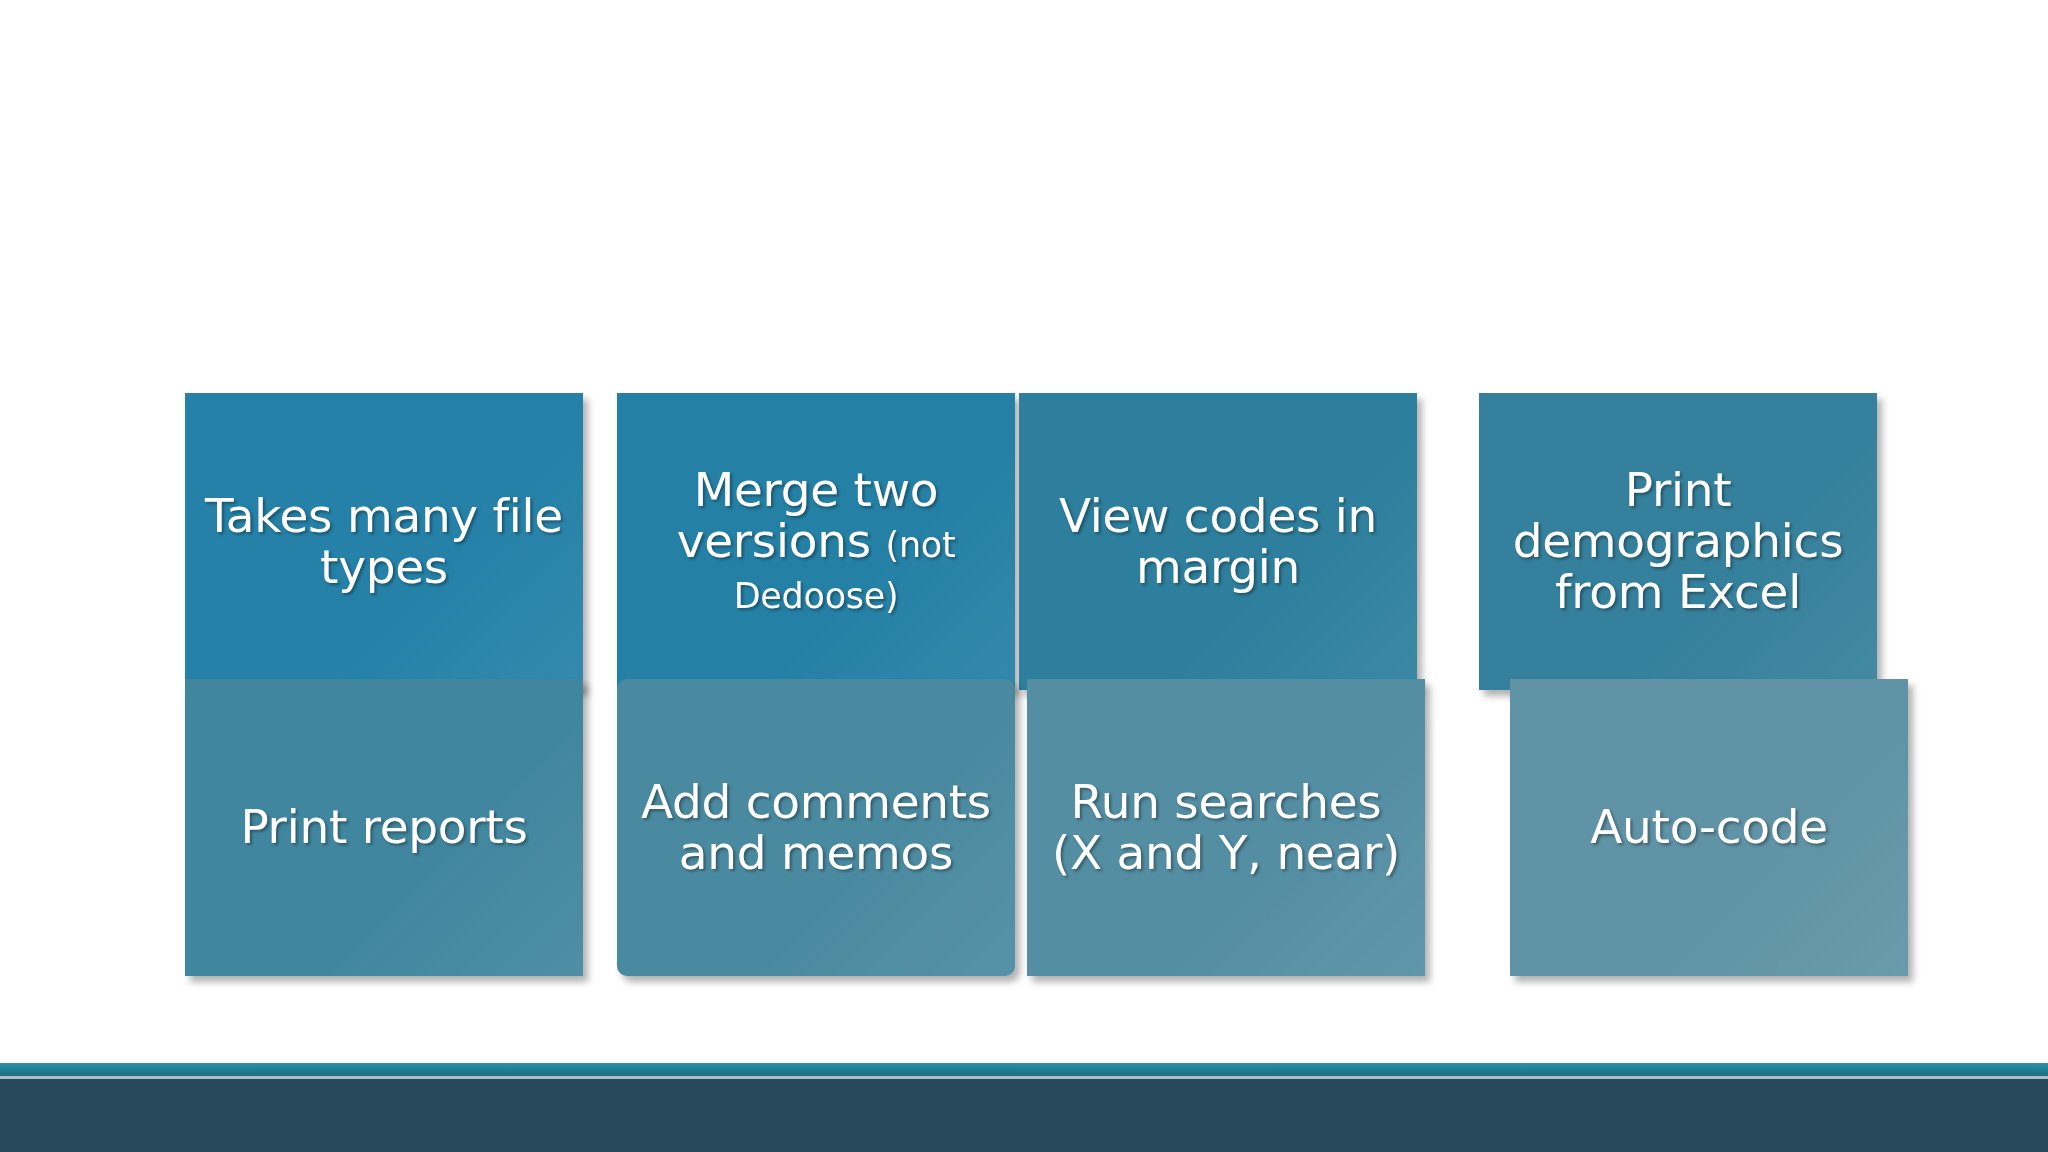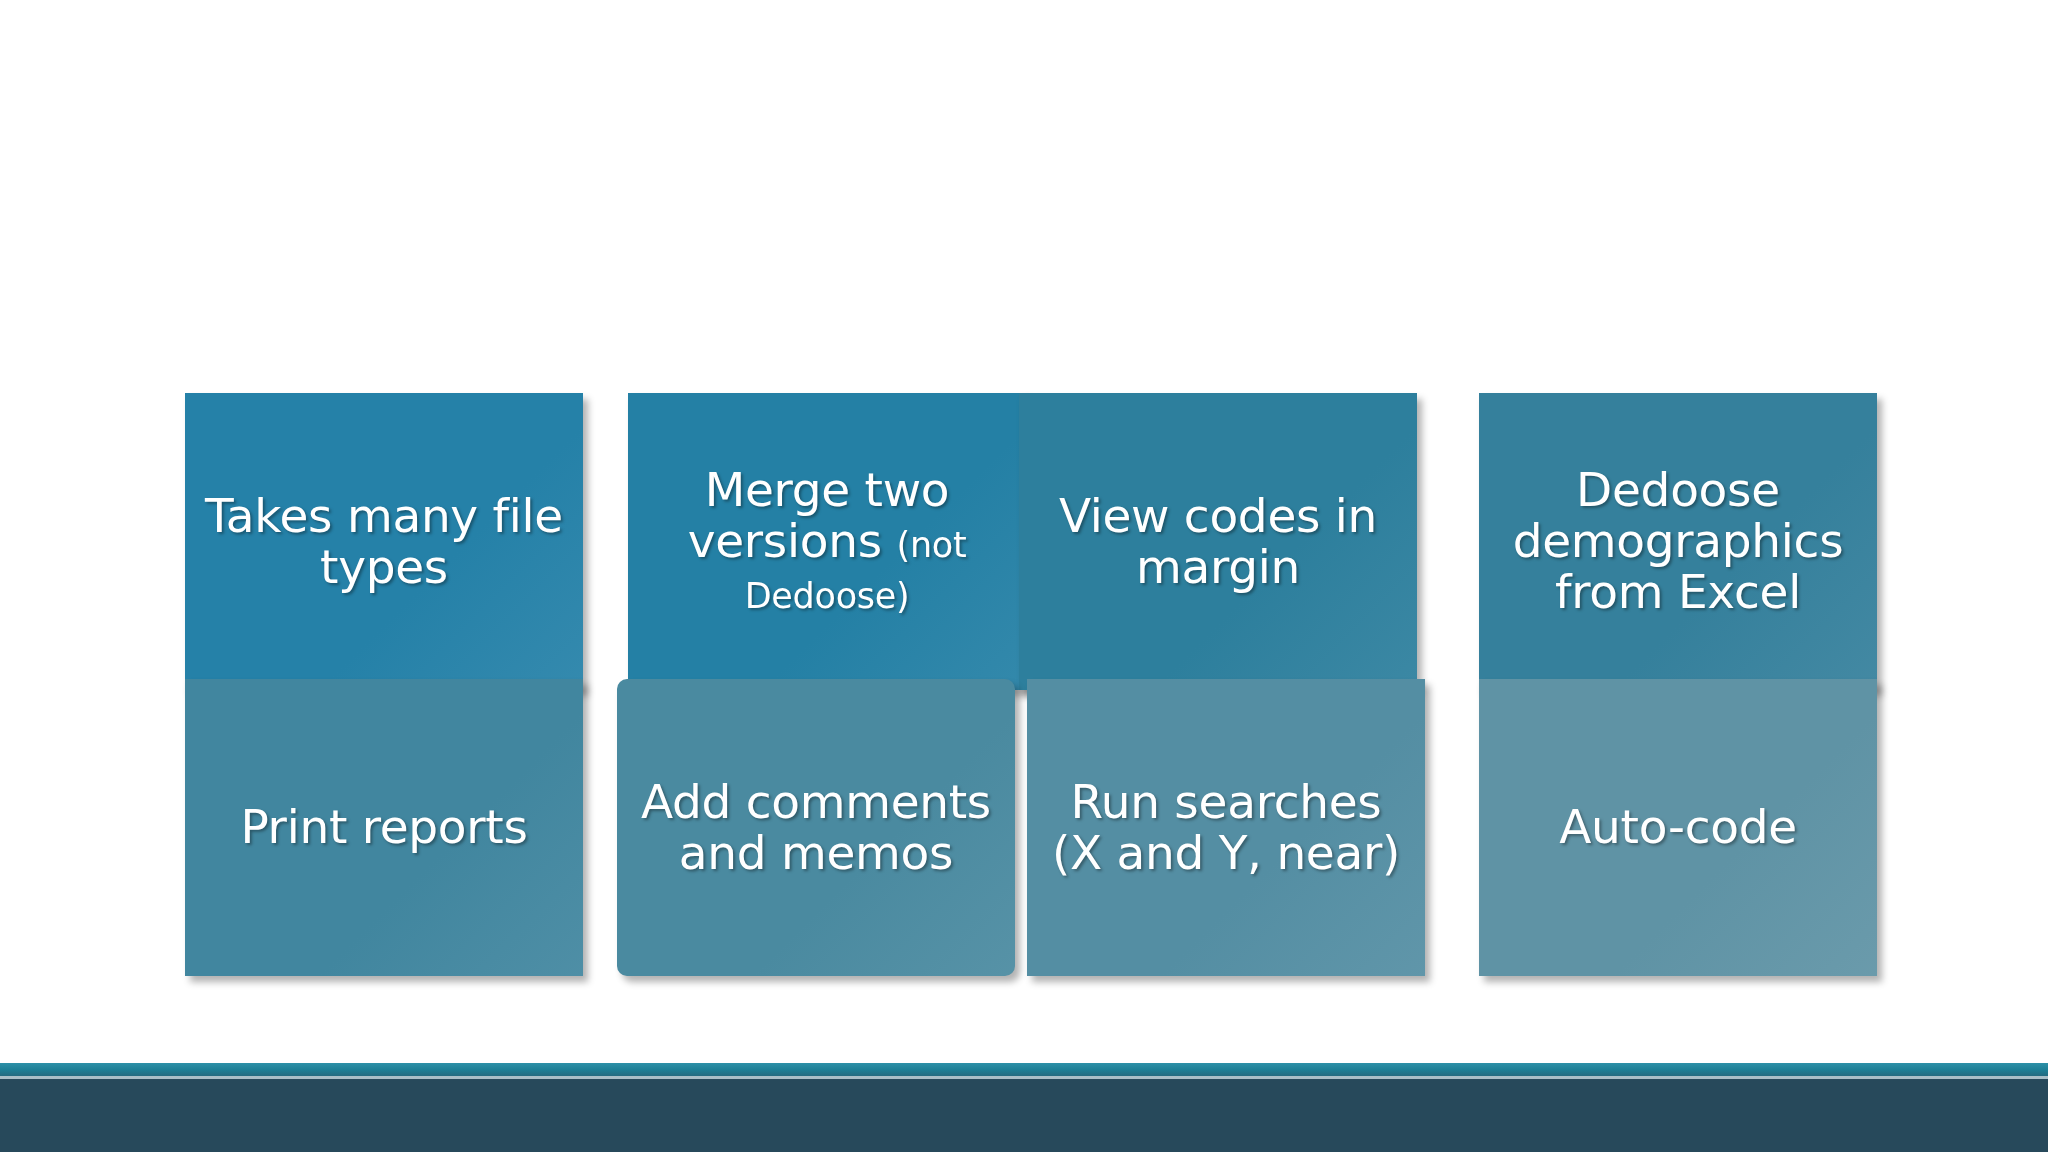--- a/index.html
+++ b/index.html
@@ -144,49 +144,49 @@
 
 
   <div class="grid">
 
     <div class="row row-1">
 
       <div class="box c1" style="background: linear-gradient(135deg, rgb(37, 129, 168) 0%, rgb(37, 129, 168) 62%, rgba(255, 255, 255, 0.07) 100%) rgb(37, 129, 168);">
         <span class="label">Takes many file types</span>
       </div>
 
-      <div class="box c2" style="background: linear-gradient(135deg, rgb(36, 128, 165) 0%, rgb(36, 128, 165) 62%, rgba(255, 255, 255, 0.07) 100%) rgb(36, 128, 165); margin-left: 11px;">
+      <div class="box c2" style="background: linear-gradient(135deg, rgb(36, 128, 165) 0%, rgb(36, 128, 165) 62%, rgba(255, 255, 255, 0.07) 100%) rgb(36, 128, 165);">
         <span class="label"><span>Merge two versions </span><span class="sub">(not Dedoose)</span></span>
       </div>
 
       <div class="box c3" style="background: linear-gradient(135deg, rgb(45, 127, 157) 0%, rgb(45, 127, 157) 62%, rgba(255, 255, 255, 0.07) 100%) rgb(45, 127, 157);">
         <span class="label">View codes in margin</span>
       </div>
 
       <div class="box c4" style="background: linear-gradient(135deg, rgb(53, 128, 156) 0%, rgb(53, 128, 156) 62%, rgba(255, 255, 255, 0.07) 100%) rgb(53, 128, 156);">
-        <span class="label">Dedoose demographics from Excel</span>
+        <span class="label">Print demographics from Excel</span>
       </div>
 
     </div>
 
     <div class="row row-2">
 
       <div class="box c1" style="background: linear-gradient(135deg, rgb(65, 134, 159) 0%, rgb(65, 134, 159) 62%, rgba(255, 255, 255, 0.07) 100%) rgb(65, 134, 159);">
         <span class="label">Print reports</span>
       </div>
 
       <div class="box c2" style="background: linear-gradient(135deg, rgb(74, 138, 160) 0%, rgb(74, 138, 160) 62%, rgba(255, 255, 255, 0.07) 100%) rgb(74, 138, 160); border-radius: 10px;">
         <span class="label">Add comments and memos</span>
       </div>
 
       <div class="box c3" style="background: linear-gradient(135deg, rgb(84, 142, 163) 0%, rgb(84, 142, 163) 62%, rgba(255, 255, 255, 0.07) 100%) rgb(84, 142, 163); margin-left: 8px;">
         <span class="label">Run searches (X and Y, near)</span>
       </div>
 
-      <div class="box c4" style="background: linear-gradient(135deg, rgb(95, 147, 165) 0%, rgb(95, 147, 165) 62%, rgba(255, 255, 255, 0.07) 100%) rgb(95, 147, 165);">
+      <div class="box c4" style="background: linear-gradient(135deg, rgb(95, 147, 165) 0%, rgb(95, 147, 165) 62%, rgba(255, 255, 255, 0.07) 100%) rgb(95, 147, 165); margin-left: 31px;">
         <span class="label">Auto-code</span>
       </div>
 
     </div>
 
   </div>
 
   <div class="footer-accent"></div>
   <div class="footer-hairline" style="background: rgb(169, 191, 200);"></div>
   <div class="footer-bar" style="background: rgb(39, 73, 91);"></div>

